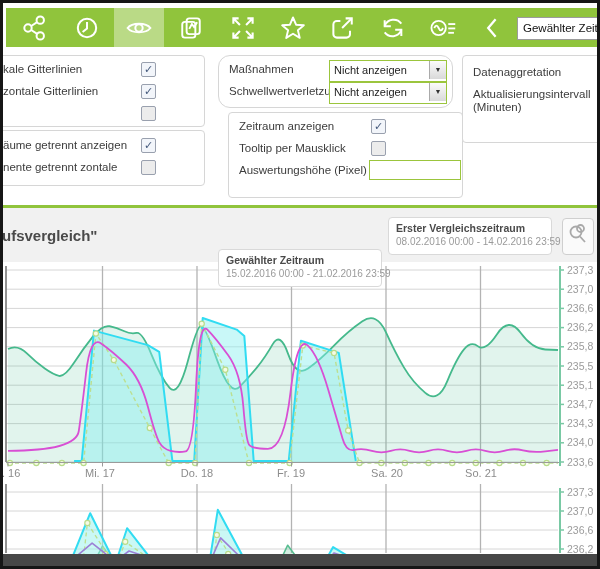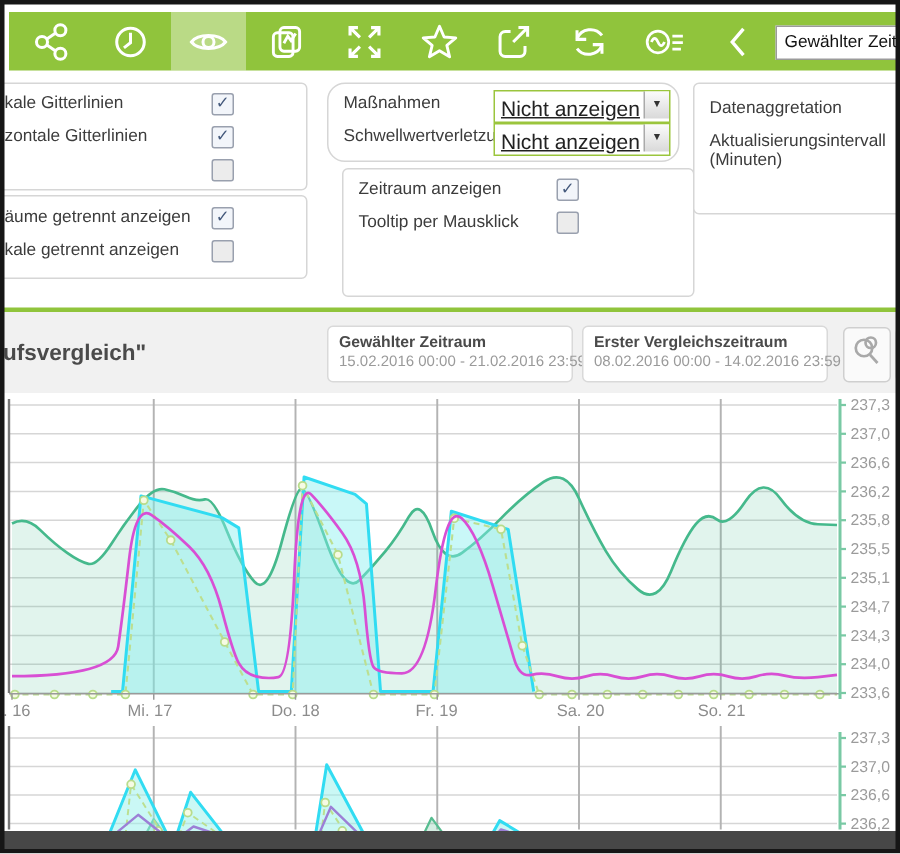--- a/index.html
+++ b/index.html
@@ -19,21 +19,21 @@
 
   
   .panel{position:absolute;background:#fff;border:1px solid #d6d6d6;border-radius:4px;z-index:5;}
   .prow{position:relative;height:22px;}
   .prow .lbl{position:absolute;left:10px;top:4px;font-size:11.5px;color:#3c3c3c;white-space:nowrap;}
   .left-panel .lbl{left:64px;}
   .cb{position:absolute;width:13px;height:13px;top:3px;border:1px solid #99a0ae;background:#ececec;
       border-radius:2px;font-size:11px;line-height:12px;text-align:center;color:#44597c;cursor:pointer;}
   .cb.on{background:#f2f5fa;}
   .sel{position:absolute;right:5px;top:1px;width:116px;height:20px;border:1px solid #9bc53d;background:#fff;cursor:pointer;}
-  .sel-t{position:absolute;left:4px;top:3px;font-size:14px;color:#222;text-decoration:underline;}
+  .sel-t{position:absolute;left:4px;top:3px;font-size:11px;color:#222;}
   .sel-b{position:absolute;right:0;top:0;width:16px;height:18px;background:linear-gradient(#fbfbfb,#d9d9d9);
          border-left:1px solid #aaa;text-align:center;font-size:7px;line-height:18px;color:#333;}
   .ginput{border:1px solid #9bc53d;background:#fff;height:16px;}
   .stub{position:absolute;width:34px;height:20px;border:1px solid #9bc53d;background:#fff;}
 
   
   #divider{position:absolute;left:0;top:205px;width:600px;height:3px;background:#90c43c;z-index:5;}
   #header{position:absolute;left:0;top:208px;width:600px;height:54px;background:#f1f1f1;z-index:5;}
   #page-title{position:absolute;left:2px;top:19px;font-size:15px;font-weight:bold;color:#4a4a4a;white-space:nowrap;}
   .pcard{position:absolute;top:9px;width:162px;height:36px;background:#fff;border:1px solid #d9d9d9;border-radius:4px;cursor:pointer;}
@@ -138,21 +138,21 @@
     </div>
   </div>
 
   <div class="panel left-panel" style="left:-62px;top:130px;width:265px;height:54px;">
     <div style="padding-top:4px;">
       <div class="prow">
         <span class="lbl">äume getrennt anzeigen</span>
         <span class="cb on" style="left:202px">✓</span>
       </div>
       <div class="prow">
-        <span class="lbl">kale getrennt anzeigen</span>
+        <span class="lbl">nente getrennt zontale</span>
         <span class="cb" style="left:202px"></span>
       </div>
     </div>
   </div>
 
   <div class="panel" style="left:218px;top:55px;width:233px;height:51px;border-radius:12px;">
     <div style="padding-top:3px;">
       <div class="prow">
         <span class="lbl">Maßnahmen</span>
         <span class="sel">
@@ -173,40 +173,44 @@
   <div class="panel" style="left:228px;top:112px;width:233px;height:84px;">
     <div style="padding-top:3px;">
       <div class="prow">
         <span class="lbl">Zeitraum anzeigen</span>
         <span class="cb on" style="left:142px">✓</span>
       </div>
       <div class="prow">
         <span class="lbl">Tooltip per Mausklick</span>
         <span class="cb" style="left:142px"></span>
       </div>
+      <div class="prow">
+        <span class="lbl">Auswertungshöhe (Pixel)</span>
+        <input class="ginput" style="position: absolute; left: 140px; top: 0px; width: 86px;" value="">
+      </div>
     </div>
   </div>
 
   <div class="panel" style="left:462px;top:55px;width:180px;height:86px;">
     <div style="padding-top:6px;">
       <div class="prow">
         <span class="lbl">Datenaggretation</span>
       </div>
       <div class="prow" style="height:34px;">
         <span class="lbl" style="white-space:normal;width:118px;line-height:13px;">Aktualisierungsintervall (Minuten)</span>
       </div>
     </div>
   </div>
   <div class="stub" style="left:592px;top:60px;"></div>
   <div class="stub" style="left:592px;top:85px;"></div>
 
   <div id="divider"></div>
   <div id="header">
     <div id="page-title">ufsvergleich"</div>
-    <div class="pcard" style="left:218px;">
+    <div class="pcard" style="left:218px;margin-top:32px;">
       <span class="ct">Gewählter Zeitraum</span>
       <span class="cv">15.02.2016 00:00 - 21.02.2016 23:59</span>
     </div>
     <div class="pcard" style="left:388px;">
       <span class="ct">Erster Vergleichszeitraum</span>
       <span class="cv">08.02.2016 00:00 - 14.02.2016 23:59</span>
     </div>
     <div class="hbtn" style="left:562px;">
       <svg viewBox="0 0 30 35" width="30" height="35" fill="none" stroke="#a9a9a9" stroke-width="1.8">
           <circle cx="13" cy="13" r="5.5"></circle>

